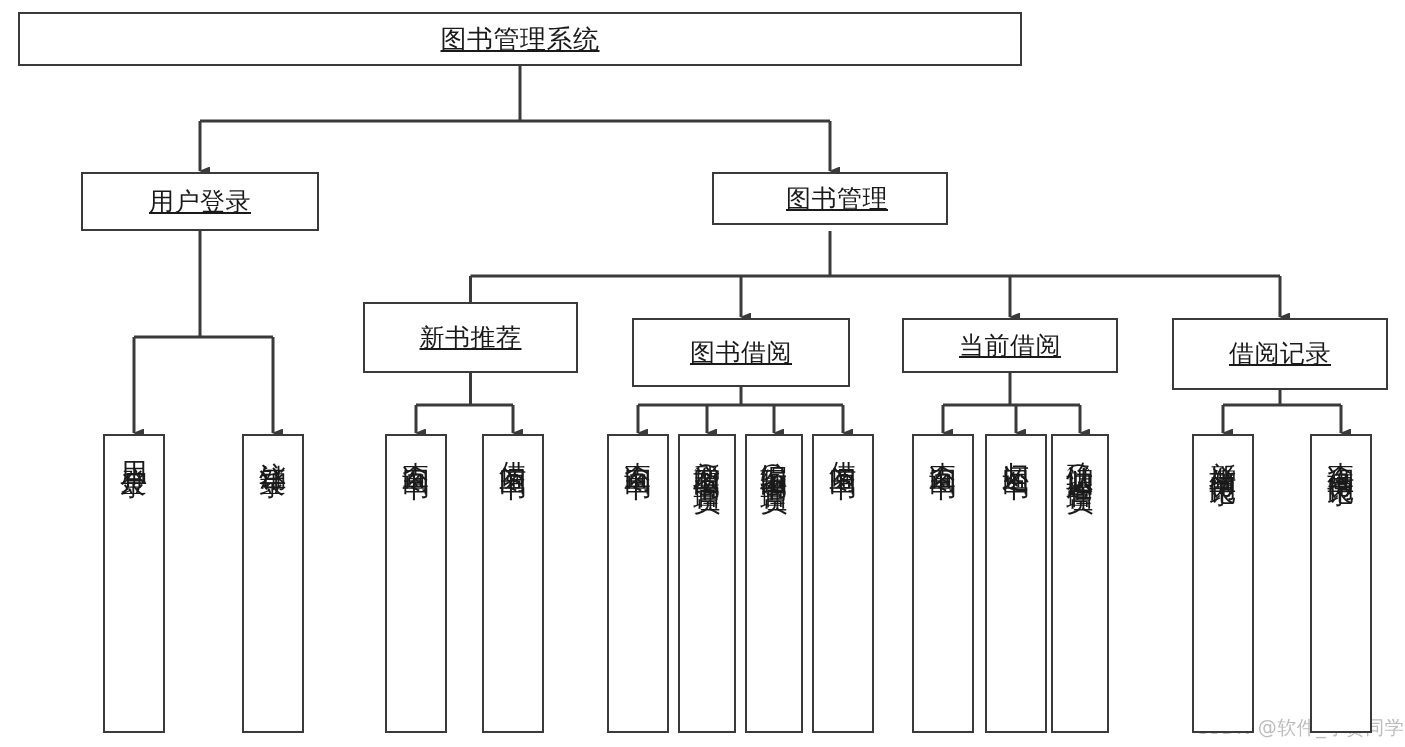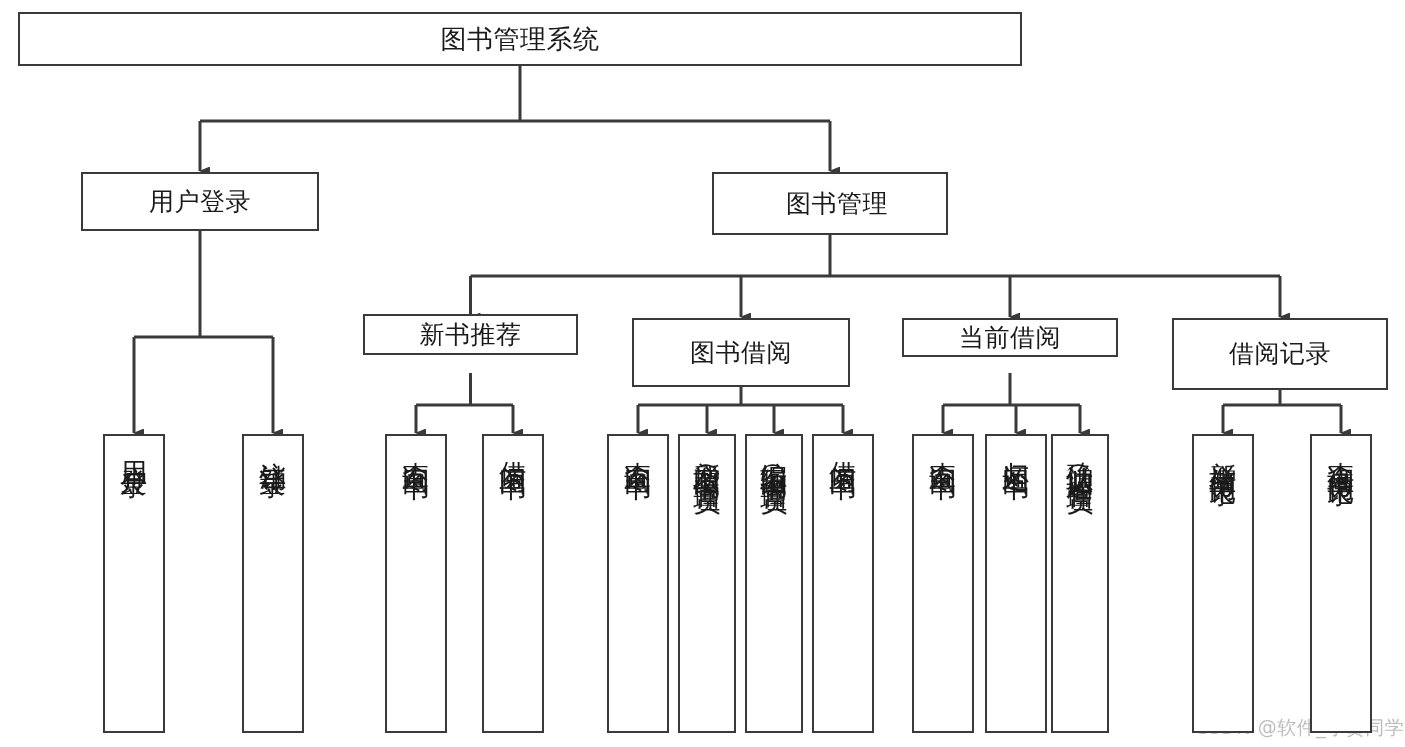--- a/index.html
+++ b/index.html
@@ -38,20 +38,21 @@
   }
   .node-label {
     display: block;
     text-align: center;
     line-height: 1.18;
     letter-spacing: 0.5px;
   }
   
   .node.horiz {
     padding: 0 6px;
+    text-decoration: underline;
   }
   .node.horiz .node-label {
     font-size: 25px;
     white-space: nowrap;
   }
   .node.root .node-label {
     font-size: 26px;
   }
   
   .node.vert {
@@ -122,30 +123,30 @@
       <line x1="1341" y1="405" x2="1341" y2="433" stroke="#3a3a3a" stroke-width="3" marker-end="url(#arrowhead)"></line>
     </svg>
 
   <div class="watermark" style="left: 1195px; top: 715px; color: rgb(189, 189, 189);">CSDN @软件_小贺同学</div>
 <div class="node horiz root" style="left: 18px; top: 12px; width: 1004px; height: 54px; border-color: rgb(58, 58, 58);">
       <span class="node-label">图书管理系统</span>
     </div>
     <div class="node horiz" style="left: 81px; top: 172px; width: 238px; height: 59px; border-color: rgb(58, 58, 58);">
       <span class="node-label">用户登录</span>
     </div>
-    <div class="node horiz" style="left: 712px; top: 172px; width: 236px; height: 63px; border-color: rgb(58, 58, 58); padding-left: 20px;">
+    <div class="node horiz" style="left: 712px; top: 172px; width: 236px; height: 53px; border-color: rgb(58, 58, 58); padding-left: 20px;">
       <span class="node-label">图书管理</span>
     </div>
-    <div class="node horiz" style="left: 363px; top: 314px; width: 215px; height: 41px; border-color: rgb(58, 58, 58);">
+    <div class="node horiz" style="left: 363px; top: 302px; width: 215px; height: 71px; border-color: rgb(58, 58, 58);">
       <span class="node-label">新书推荐</span>
     </div>
     <div class="node horiz" style="left: 632px; top: 318px; width: 218px; height: 69px; border-color: rgb(58, 58, 58);">
       <span class="node-label">图书借阅</span>
     </div>
-    <div class="node horiz" style="left: 902px; top: 318px; width: 216px; height: 39px; border-color: rgb(58, 58, 58);">
+    <div class="node horiz" style="left: 902px; top: 318px; width: 216px; height: 55px; border-color: rgb(58, 58, 58);">
       <span class="node-label">当前借阅</span>
     </div>
     <div class="node horiz" style="left: 1172px; top: 318px; width: 216px; height: 72px; border-color: rgb(58, 58, 58);">
       <span class="node-label">借阅记录</span>
     </div>
     <div class="node vert" style="left: 103px; top: 434px; width: 62px; height: 299px; border-color: rgb(58, 58, 58);">
       <span class="node-label">用户登录</span>
     </div>
     <div class="node vert" style="left: 242px; top: 434px; width: 62px; height: 299px; border-color: rgb(58, 58, 58);">
       <span class="node-label">注销登录</span>

